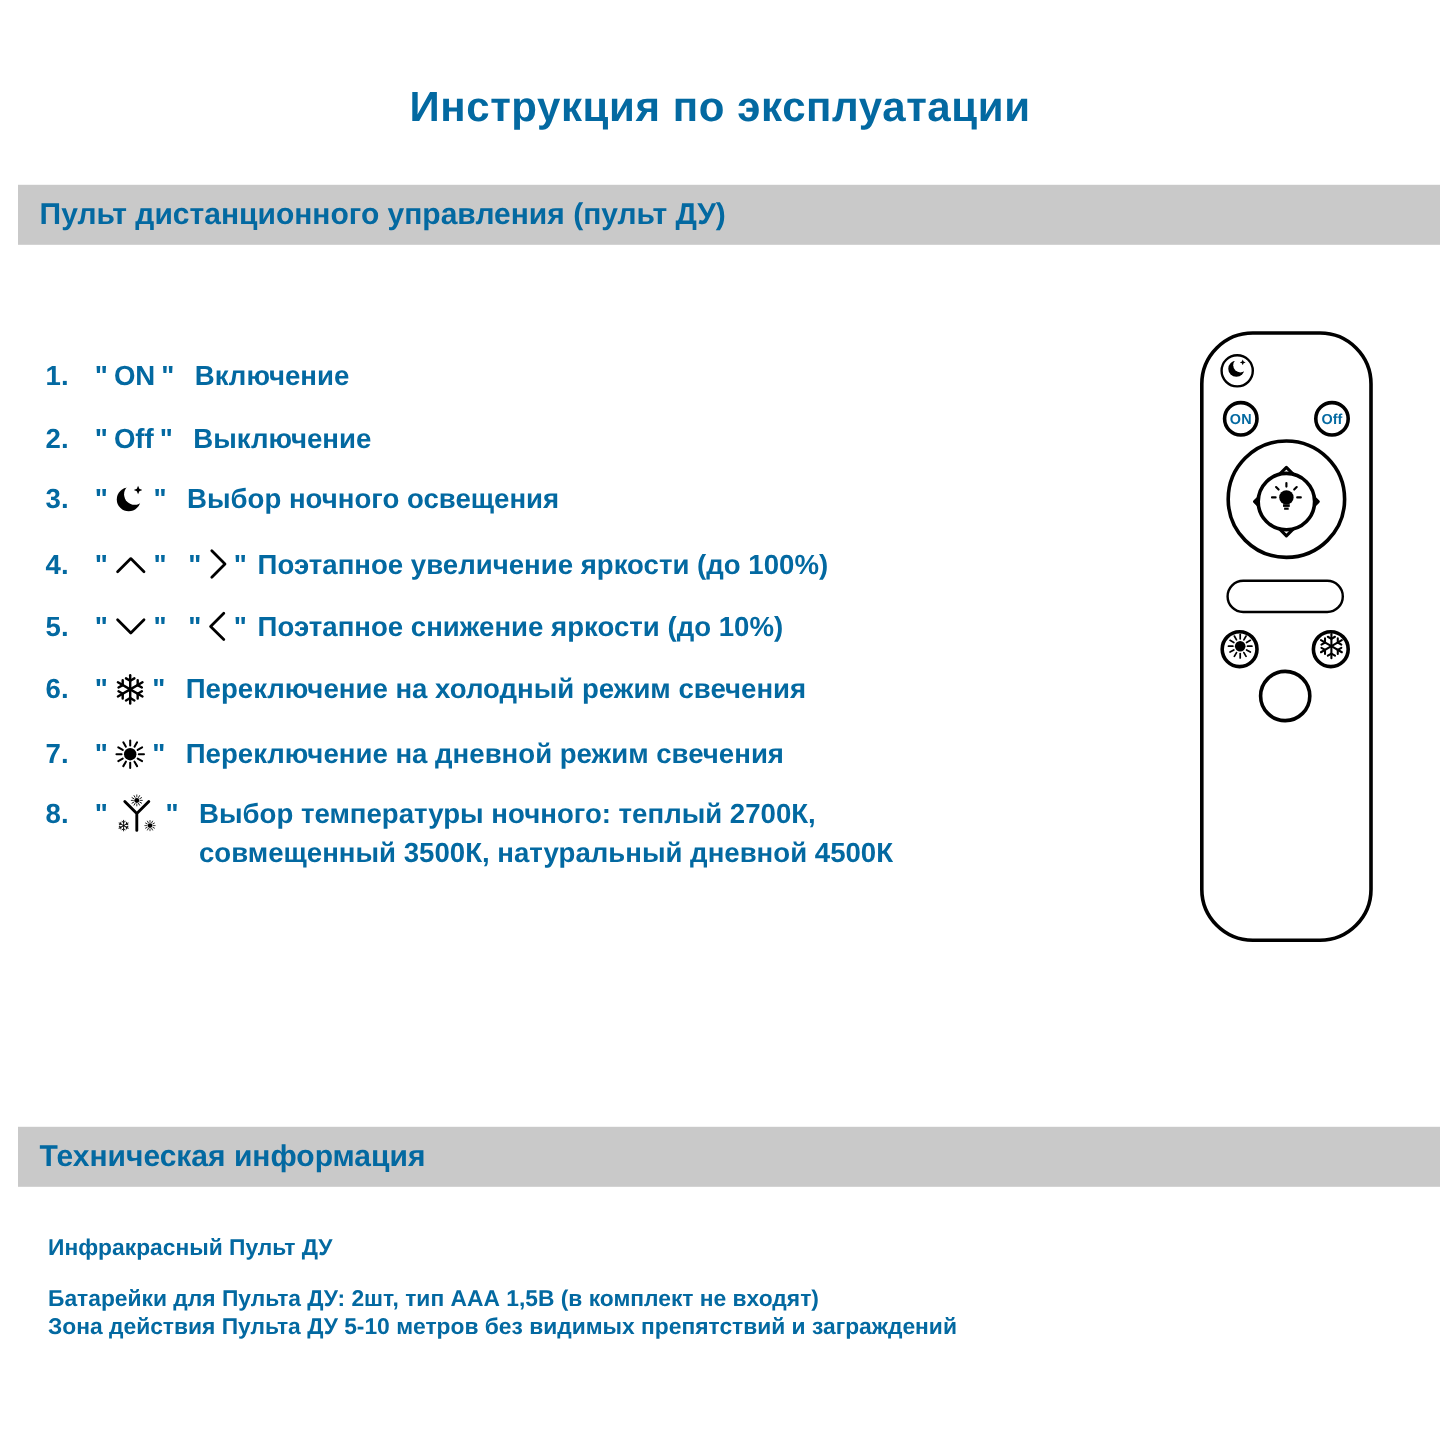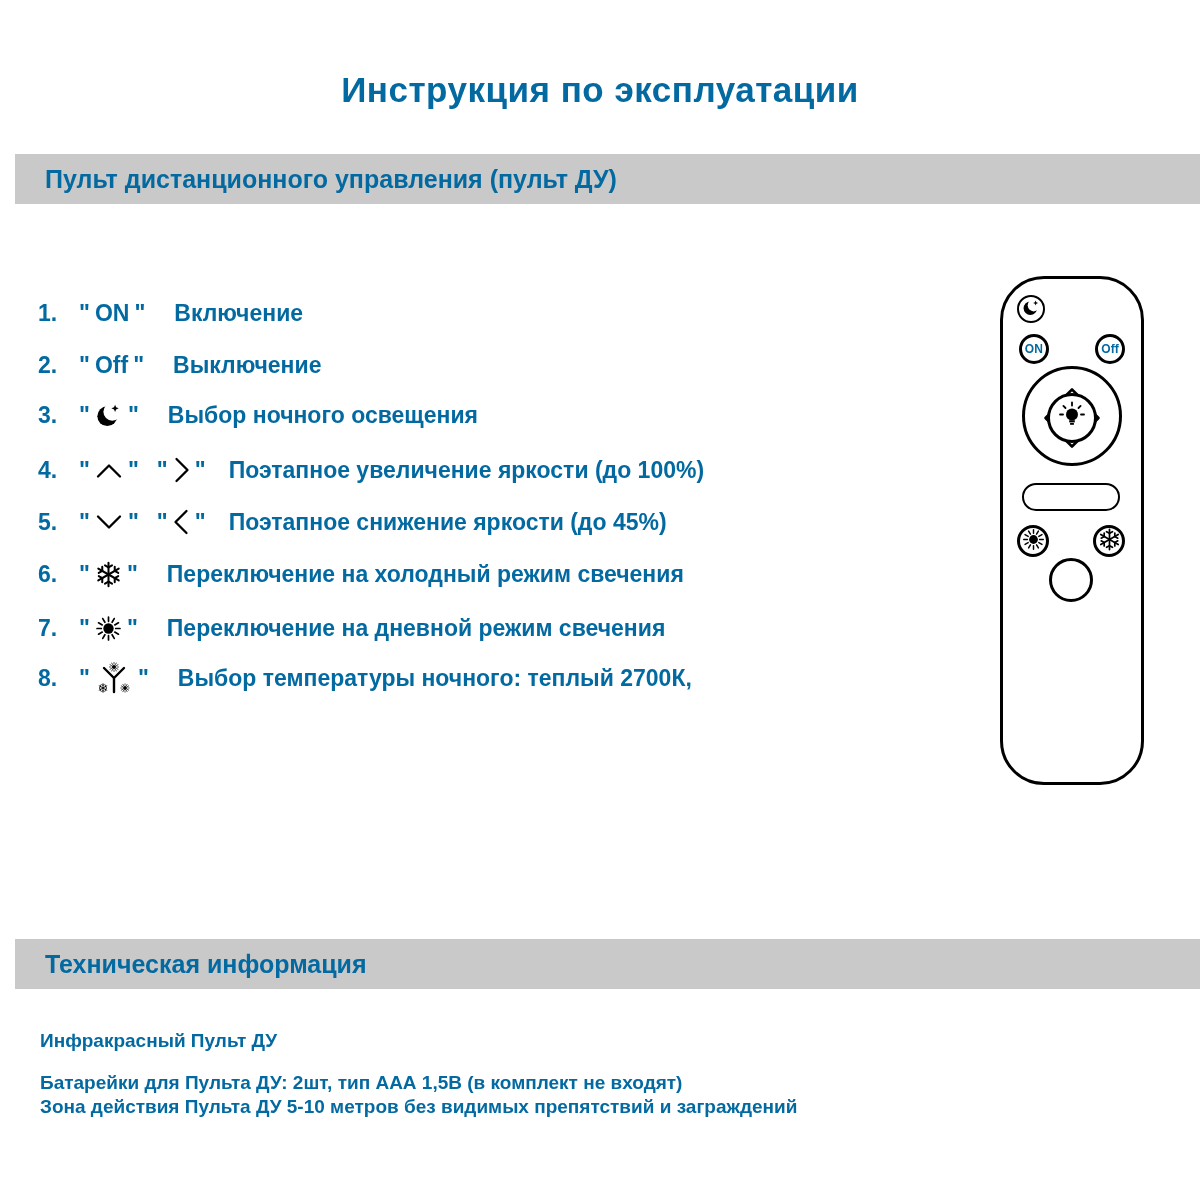--- a/index.html
+++ b/index.html
@@ -1,32 +1,32 @@
 <!DOCTYPE html>
 <html><head>
 <meta charset="utf-8">
 <style>
   html,body{margin:0;padding:0;background:#fff;}
   #page{position:relative;width:1200px;height:1200px;background:#ffffff;overflow:hidden;
         font-family:"Liberation Sans",sans-serif;font-weight:bold;color:#0369a1;}
   .title{position:absolute;top:68px;left:0;width:1200px;text-align:center;
          font-size:35px;line-height:44px;letter-spacing:0.5px;}
   .bar{position:absolute;left:15px;width:1185px;height:50px;background:#c9c9c9;
-       display:flex;align-items:center;box-sizing:border-box;padding-left:30px;
+       display:flex;align-items:center;box-sizing:border-box;padding-left:18px;
        font-size:25px;}
   .bar1{top:154px;}
   .bar2{top:939px;}
   .row{position:absolute;left:38px;display:flex;align-items:center;
        font-size:23px;line-height:32px;white-space:nowrap;}
   .row.toprow{align-items:flex-start;}
   .num{display:inline-block;width:36px;}
   .q{margin:0 5px;}
   .gap{display:inline-block;width:8px;}
-  .lbl{margin-left:24px;}
-  .lbl2{margin-left:18px;}
+  .lbl{margin-left:12px;}
+  .lbl2{margin-left:4px;}
   .ic{display:inline-flex;align-items:center;justify-content:center;height:32px;}
   .tline{position:absolute;left:40px;font-size:19px;line-height:30px;white-space:nowrap;}
   
   .remote{position:absolute;left:1000px;top:276px;width:144px;height:509px;
           border:3px solid #000;border-radius:44px;box-sizing:border-box;background:#fff;}
   .remote .btn{position:absolute;border:3px solid #000;border-radius:50%;
                box-sizing:border-box;display:flex;align-items:center;justify-content:center;
                background:#fff;}
   .moon-btn{left:14px;top:16px;width:28px;height:28px;border-width:2.5px !important;}
   .on-btn{left:16px;top:55px;width:30px;height:30px;font-size:12px;letter-spacing:0.2px;}
@@ -166,21 +166,21 @@
     </span>
     <span class="q">"</span>
     <span class="gap"></span>
     <span class="q">"</span>
     <span class="ic">
       <svg width="17" height="28" viewBox="0 0 17 28">
           <polyline points="13.5,3 2.5,14 13.5,25" fill="none" stroke="#000" stroke-width="2.3" stroke-linecap="round" stroke-linejoin="round"></polyline>
         </svg>
     </span>
     <span class="q">"</span>
-    <span class="lbl2">Поэтапное снижение яркости (до 45%)</span>
+    <span class="lbl2">Поэтапное снижение яркости (до 10%)</span>
   </div>
 
   <div class="row" style="top:558px">
     <span class="num">6.</span>
     <span class="q">"</span>
     <span class="ic">
       <svg width="27" height="27" viewBox="0 0 24 24">
           <use href="#snowflake24"></use>
         </svg>
     </span>
@@ -213,20 +213,21 @@
             <use href="#snowflake24"></use>
           </g>
         <g transform="translate(30,27) scale(0.42) translate(-12,-12)">
             <use href="#sun24"></use>
           </g>
       </svg>
     </span>
     <span class="q">"</span>
     <span class="lbl">
       <span>Выбор температуры ночного: теплый 2700К,</span><br>
+      <span>совмещенный 3500К, натуральный дневной 4500К</span>
     </span>
   </div>
 
   <div class="remote">
     <div class="btn moon-btn">
       <span>
         <svg width="19" height="19" viewBox="0 0 24 24">
             <use href="#moon24"></use>
           </svg>
       </span>

